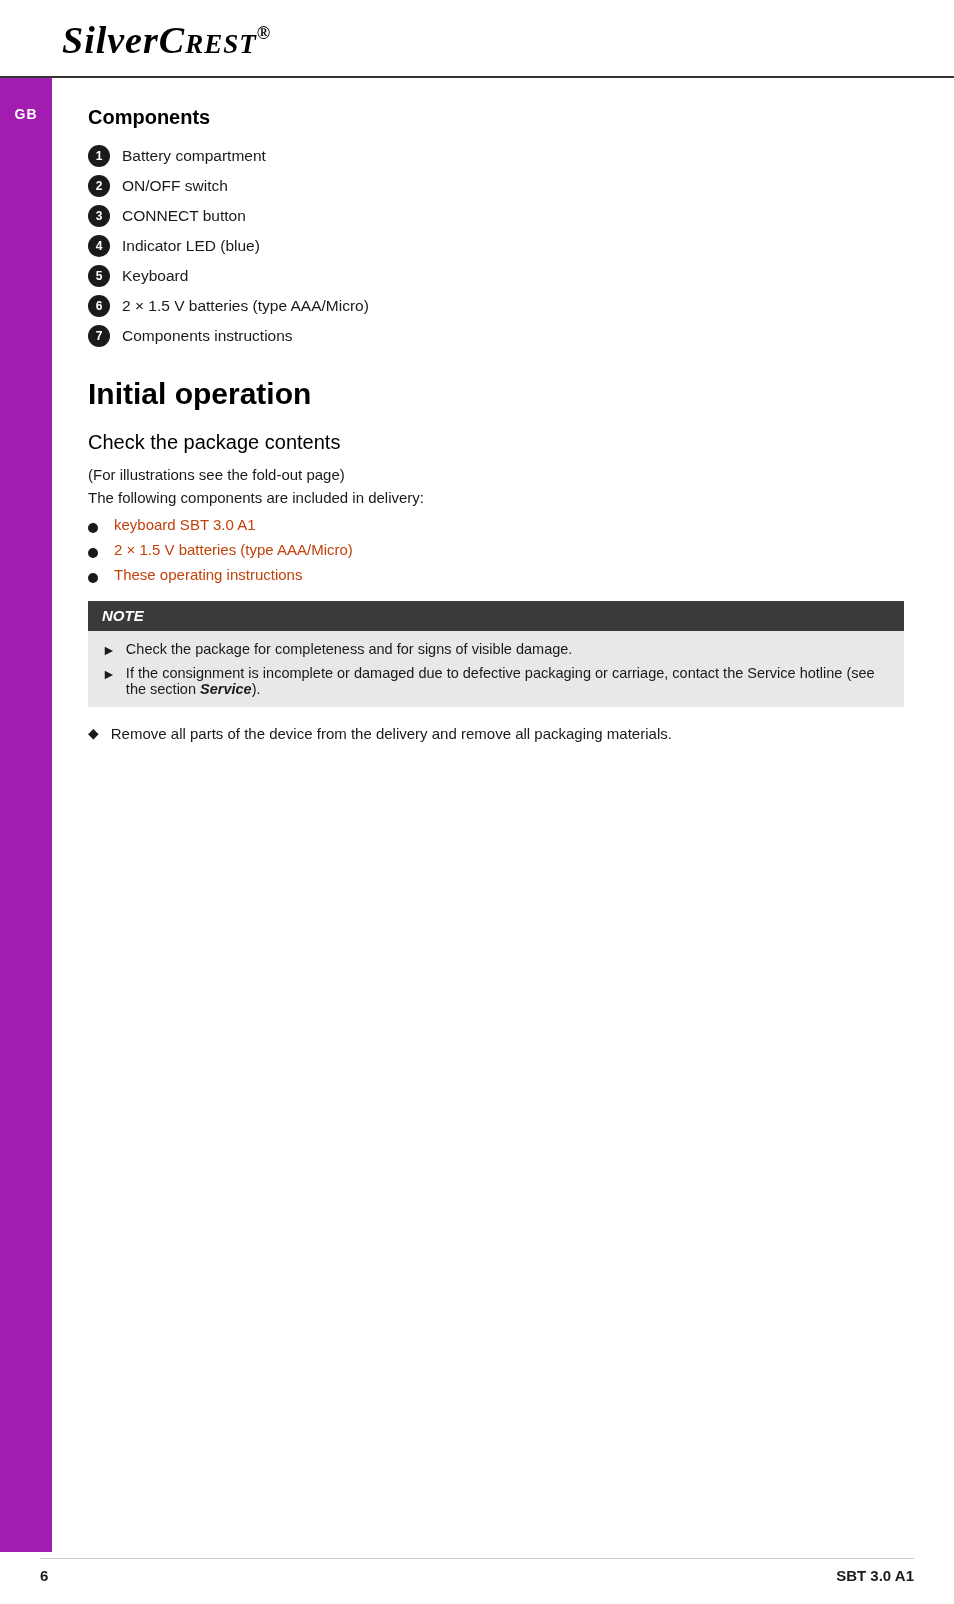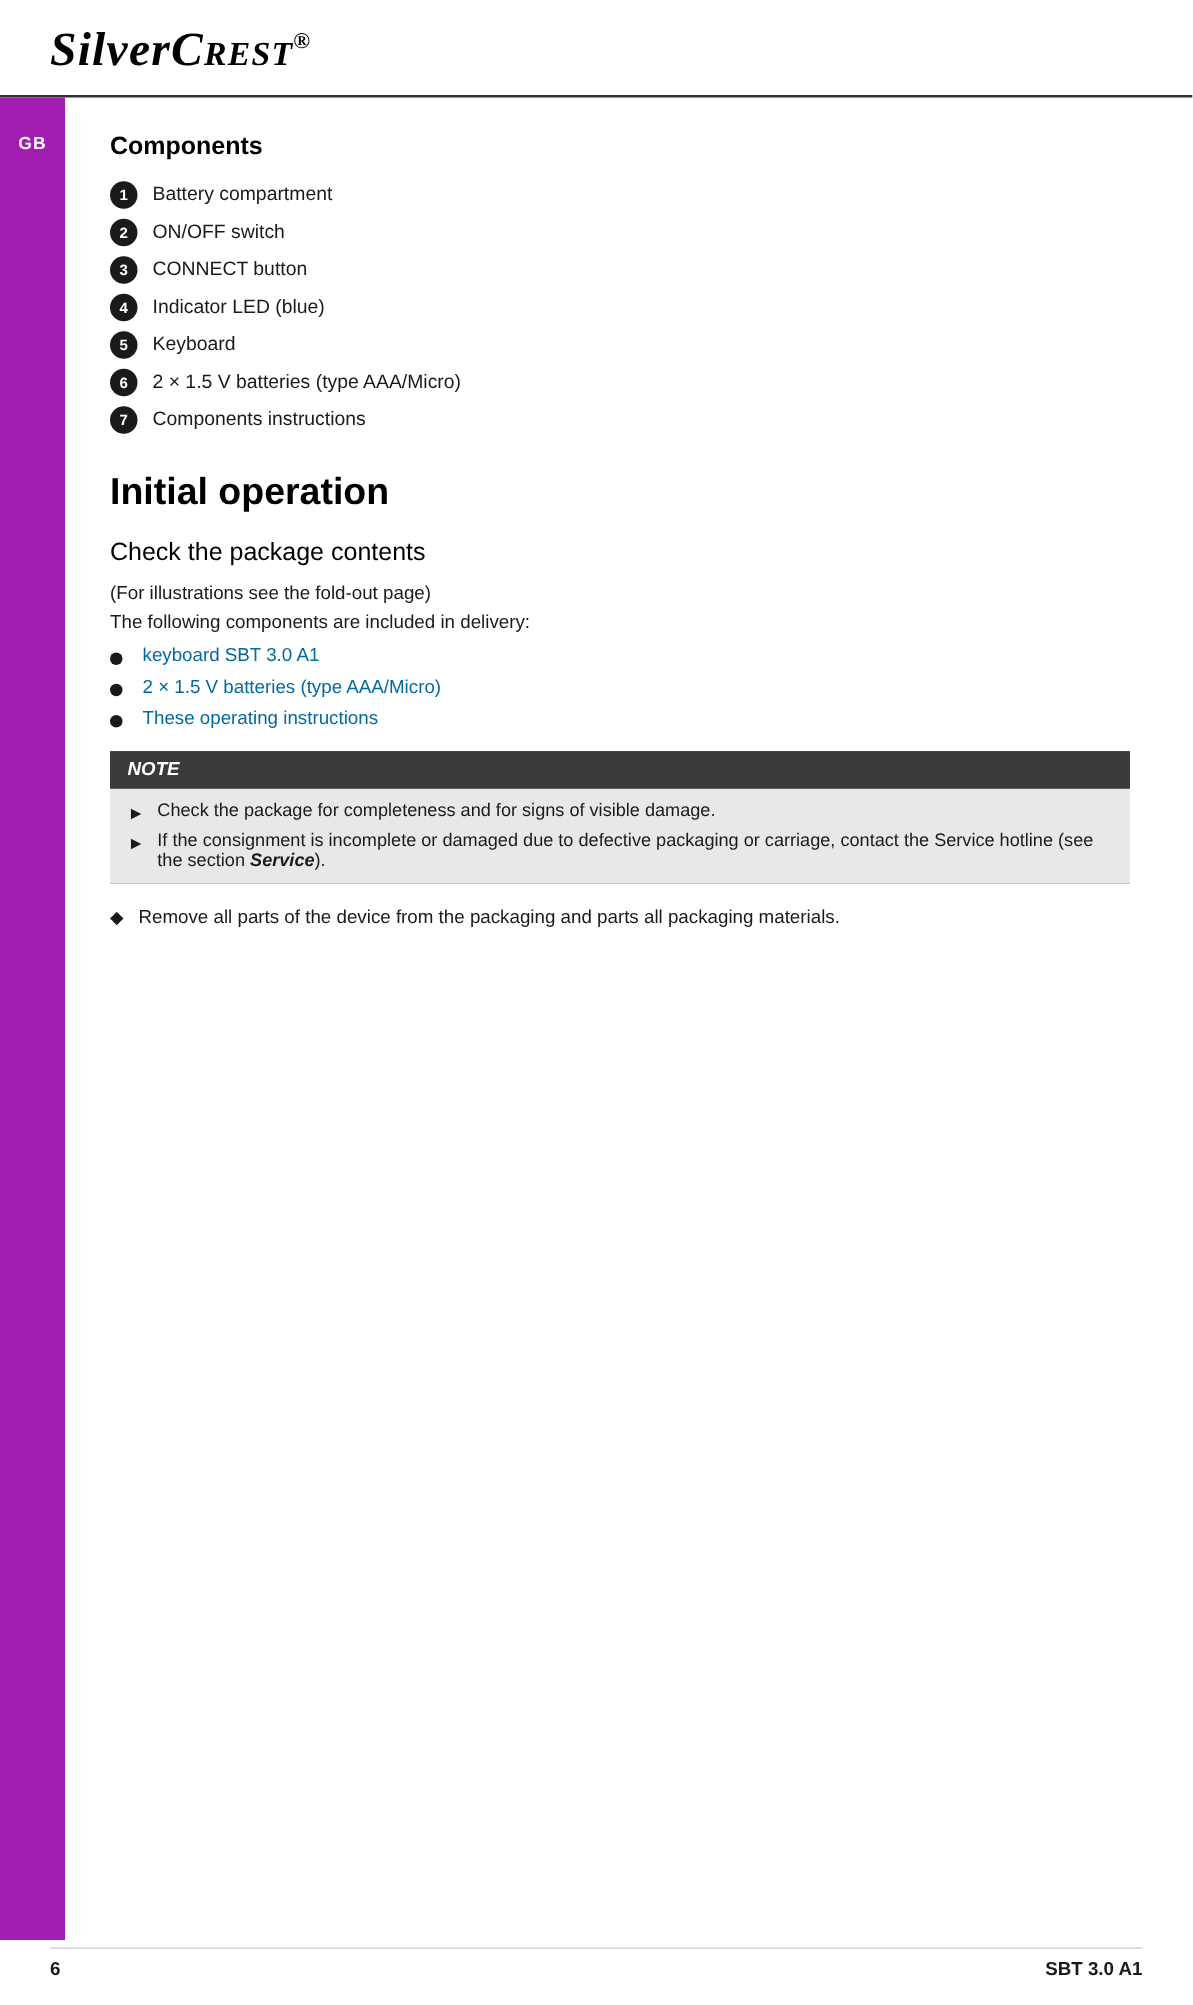--- a/index.html
+++ b/index.html
@@ -25,20 +25,21 @@
       margin-bottom: 0;
     }
 
     .brand-name {
       font-family: Georgia, 'Times New Roman', serif;
       font-size: 38px;
       font-weight: bold;
       font-style: italic;
       letter-spacing: 1px;
       color: #000;
+      margin-left: 22px;
     }
 
     .brand-name .reg {
       font-size: 18px;
       vertical-align: super;
       font-style: normal;
     }
 
     
     .content-wrapper {
@@ -137,24 +138,24 @@
     }
 
     
     .bullet-list {
       list-style: none;
       margin-bottom: 18px;
     }
 
     .bullet-list li {
       display: flex;
-      align-items: center;
+      align-items: flex-end;
       margin-bottom: 8px;
       font-size: 15px;
-      color: #0369a1;
+      color: #c2410c;
     }
 
     .bullet-dot {
       display: inline-block;
       width: 10px;
       height: 10px;
       border-radius: 50%;
       background: #1a1a1a;
       margin-right: 16px;
       margin-top: 4px;
@@ -342,21 +343,21 @@
         </div>
         <div class="note-item">
           <span class="arrow-icon">►</span>
           <span>If the consignment is incomplete or damaged due to defective packaging or carriage, contact the Service hotline (see the section <span class="bold-italic">Service</span>).</span>
         </div>
       </div>
     </div>
 
     <div class="diamond-item">
       <span class="diamond-icon">◆</span>
-      <span class="diamond-text">Remove all parts of the device from the packaging and parts all packaging materials.</span>
+      <span class="diamond-text">Remove all parts of the device from the delivery and remove all packaging materials.</span>
     </div>
 
   </div>
 </div>
 
 <div class="footer">
   <span class="footer-page">6</span>
   <span class="footer-model">SBT 3.0 A1</span>
 </div>
 

